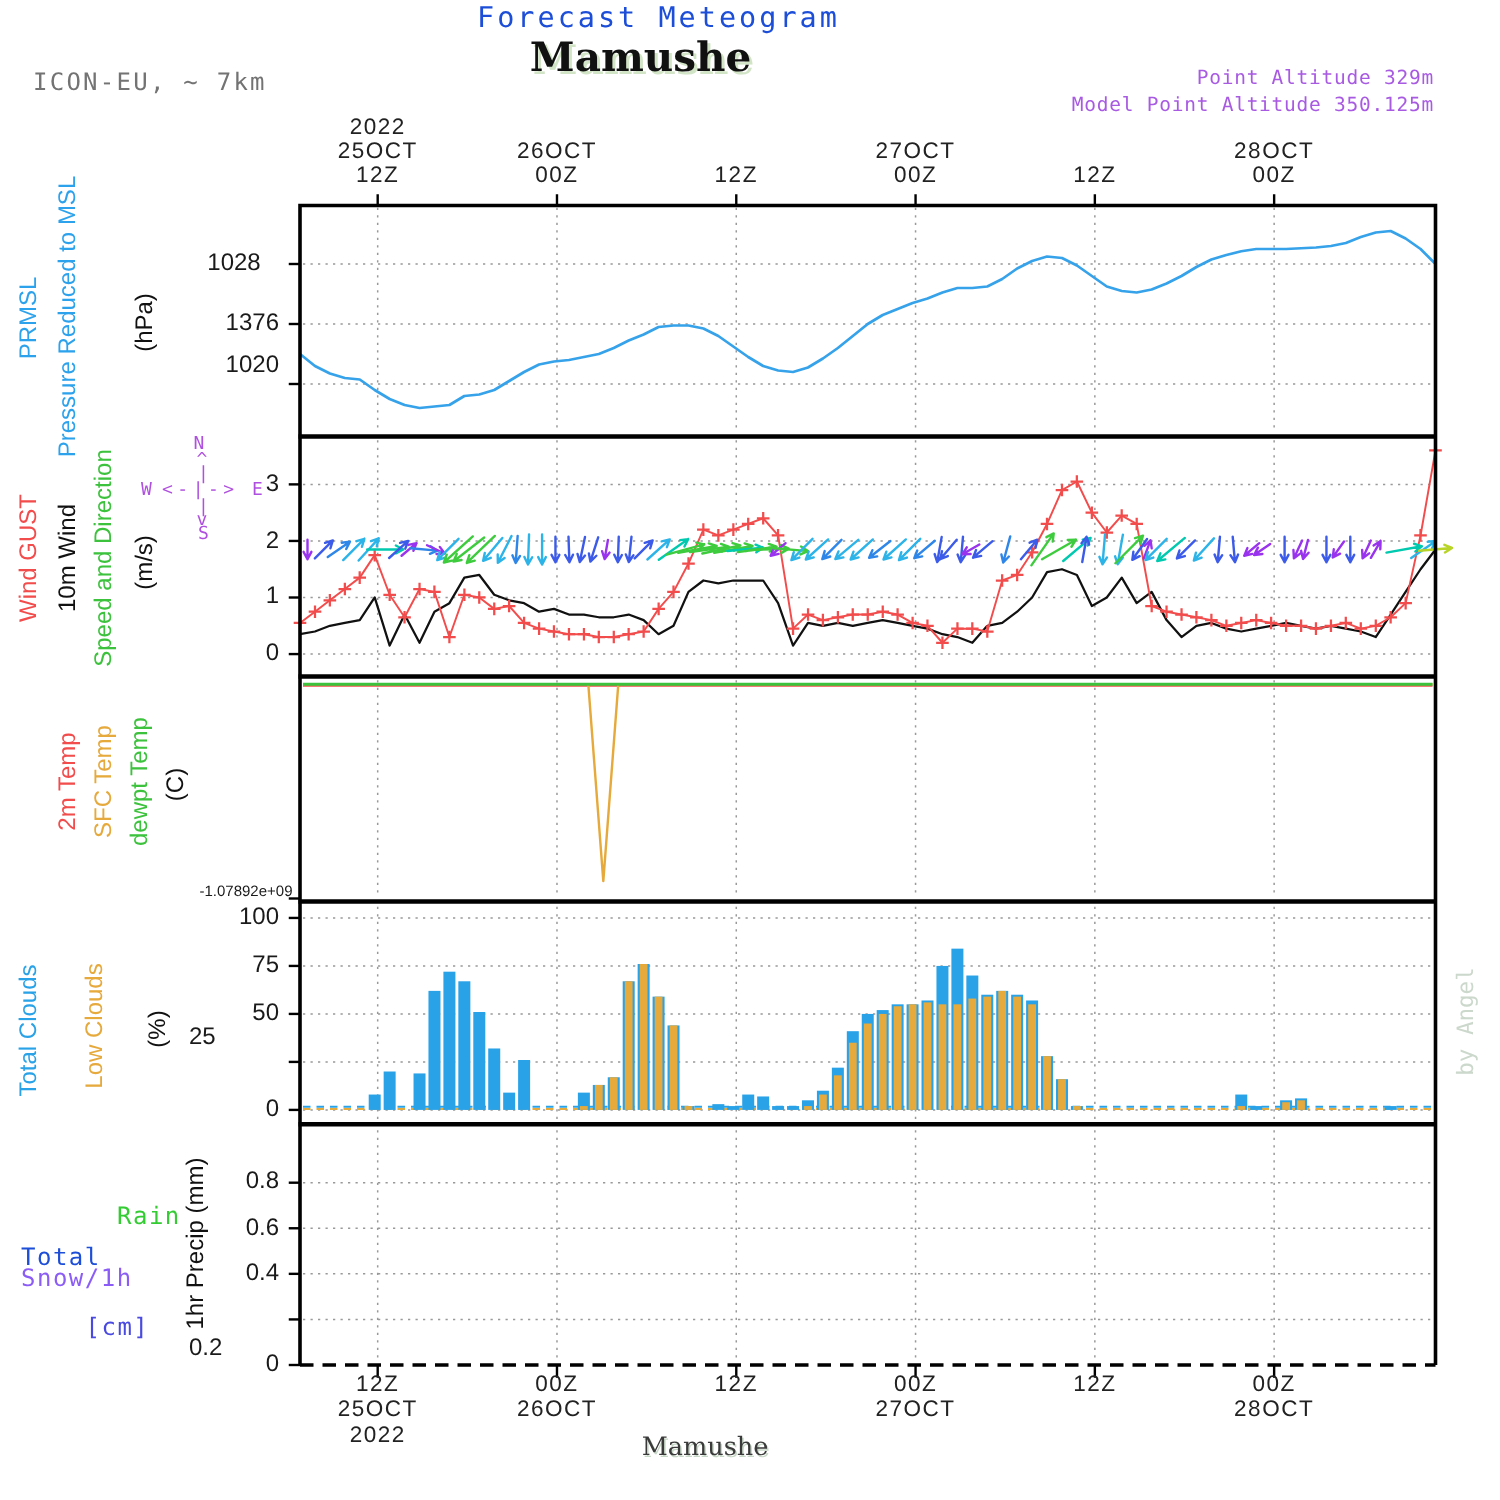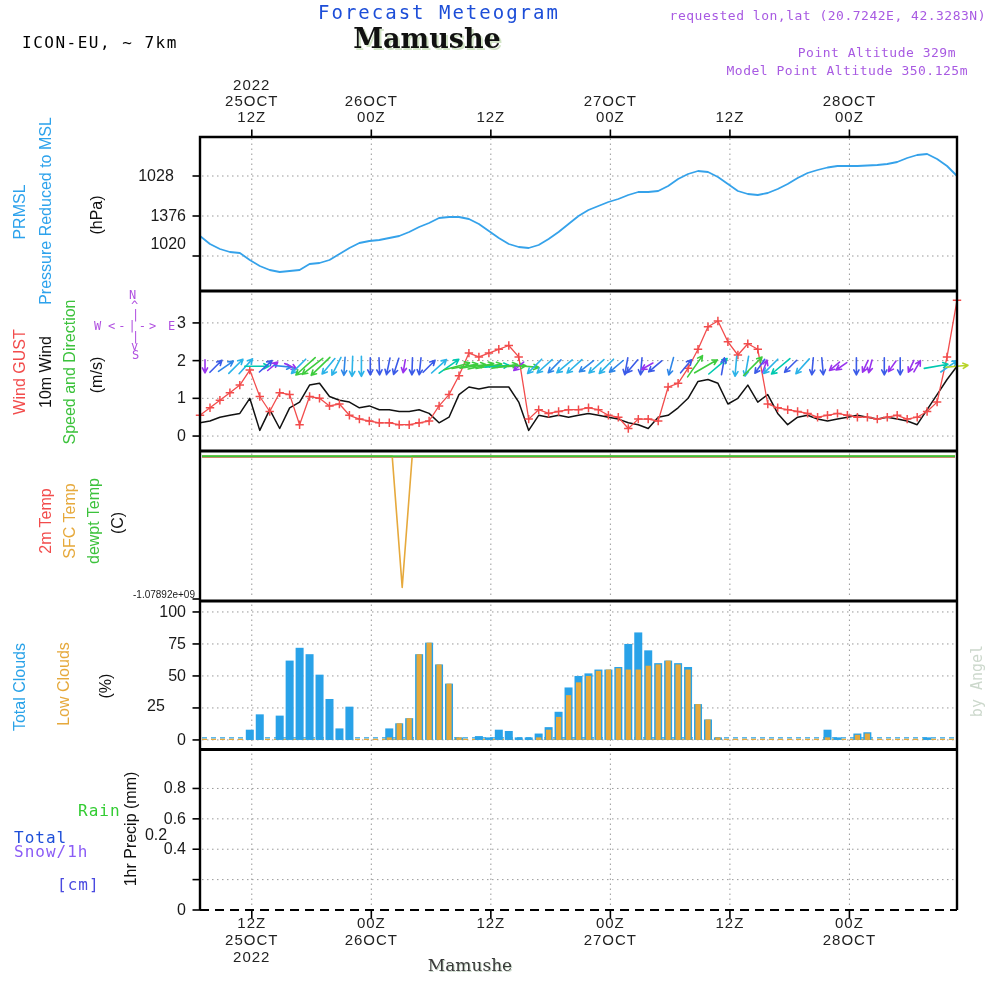--- a/index.html
+++ b/index.html
@@ -12,37 +12,36 @@
   .boldlab{font-weight:normal;font-size:10px;letter-spacing:0;}
   .vlab{position:absolute;width:240px;text-align:center;transform:rotate(-90deg);
         font:16px "Liberation Sans",sans-serif;white-space:nowrap;}
   .mono{font-family:"DejaVu Sans Mono",monospace;}
   .hdr-purple{position:absolute;font:13px "DejaVu Sans Mono",monospace;letter-spacing:.5px;color:#a85ae2;white-space:nowrap;}
   .compass{position:absolute;font:12px "DejaVu Sans Mono",monospace;color:#b050e0;white-space:nowrap;}
   .title-main{position:absolute;left:318px;top:1px;width:300px;text-align:left;
         font:19px "DejaVu Sans Mono",monospace;letter-spacing:2px;color:#1d4ed8;}
   .station-main{position:absolute;left:277px;top:23px;width:300px;text-align:center;
         font:bold 27px "DejaVu Serif",serif;color:#111;text-shadow:2px 2px 0 #d2e4c6;}
-  .model-lab{position:absolute;left:22px;top:33px;font:16px "DejaVu Sans Mono",monospace;
-        letter-spacing:1.5px;color:#000000;}
+  .model-lab{position:absolute;left:22px;top:45px;font:16px "DejaVu Sans Mono",monospace;
+        letter-spacing:1.5px;color:#737373;}
   .wm{position:absolute;left:897px;top:672px;width:160px;text-align:center;transform:rotate(-90deg);
         font:15px "DejaVu Sans Mono",monospace;color:#ccd8cc;}
   .footer-station{position:absolute;left:370px;top:955px;width:200px;text-align:center;
         font:17px "DejaVu Serif",serif;color:#3a3a3a;text-shadow:1px 1px 0 #c8d8c8;}
 </style>
 </head>
 <body>
 
 <div id="page">
 
   <div class="title-main">Forecast Meteogram</div>
   <div class="station-main">Mamushe</div>
-  <div class="hdr-purple" style="right:14px;top:8px;">requested lon,lat (20.7242E, 42.3283N)</div>
   <div class="hdr-purple" style="right:44px;top:45px;">Point Altitude 329m</div>
-  <div class="hdr-purple" style="right:32px;top:63px;">Model Point Altitude 350.125m</div>
+  <div class="hdr-purple" style="right:44px;top:63px;">Model Point Altitude 350.125m</div>
   <div class="model-lab">ICON-EU, ~ 7km</div>
 
   <svg id="plot" width="1000" height="1000">
       <line x1="251.79473684210527" y1="138.5" x2="251.79473684210527" y2="288.5" stroke="#999" stroke-width="1" stroke-dasharray="1.5 3.5"></line>
       <line x1="371.32105263157894" y1="138.5" x2="371.32105263157894" y2="288.5" stroke="#999" stroke-width="1" stroke-dasharray="1.5 3.5"></line>
       <line x1="490.84736842105264" y1="138.5" x2="490.84736842105264" y2="288.5" stroke="#999" stroke-width="1" stroke-dasharray="1.5 3.5"></line>
       <line x1="610.3736842105263" y1="138.5" x2="610.3736842105263" y2="288.5" stroke="#999" stroke-width="1" stroke-dasharray="1.5 3.5"></line>
       <line x1="729.9000000000001" y1="138.5" x2="729.9000000000001" y2="288.5" stroke="#999" stroke-width="1" stroke-dasharray="1.5 3.5"></line>
       <line x1="849.4263157894737" y1="138.5" x2="849.4263157894737" y2="288.5" stroke="#999" stroke-width="1" stroke-dasharray="1.5 3.5"></line>
       <line x1="251.79473684210527" y1="293.5" x2="251.79473684210527" y2="448.5" stroke="#999" stroke-width="1" stroke-dasharray="1.5 3.5"></line>
@@ -370,26 +369,26 @@
     </svg>
   <div id="labels">
       <div class="plab " style="left: 126px; top: 235px; width: 60px; text-align: right;">1020</div>
       <div class="plab " style="left: 126px; top: 207px; width: 60px; text-align: right;">1376</div>
       <div class="plab " style="left: 126px; top: 167px; width: 60px; text-align: center;">1028</div>
       <div class="plab " style="left: 126px; top: 427.048px; width: 60px; text-align: right;">0</div>
       <div class="plab " style="left: 126px; top: 389.339px; width: 60px; text-align: right;">1</div>
       <div class="plab " style="left: 126px; top: 351.63px; width: 60px; text-align: right;">2</div>
       <div class="plab " style="left: 126px; top: 313.921px; width: 60px; text-align: right;">3</div>
       <div class="plab " style="left: 126px; top: 730.937px; width: 60px; text-align: right;">0</div>
-      <div class="plab " style="left: 126px; top: 697px; width: 60px; text-align: center;">25</div>
+      <div class="plab " style="left: 126px; top: 683px; width: 60px; text-align: left;">25</div>
       <div class="plab " style="left: 126px; top: 666.948px; width: 60px; text-align: right;">50</div>
       <div class="plab " style="left: 126px; top: 634.953px; width: 60px; text-align: right;">75</div>
       <div class="plab " style="left: 126px; top: 602.959px; width: 60px; text-align: right;">100</div>
       <div class="plab " style="left: 126px; top: 901px; width: 60px; text-align: right;">0</div>
-      <div class="plab " style="left: 126px; top: 826px; width: 60px; text-align: center;">0.2</div>
+      <div class="plab " style="left: 126px; top: 890px; width: 60px; text-align: left;">0.2</div>
       <div class="plab " style="left: 126px; top: 840.231px; width: 60px; text-align: right;">0.4</div>
       <div class="plab " style="left: 126px; top: 809.846px; width: 60px; text-align: right;">0.6</div>
       <div class="plab " style="left: 126px; top: 779.462px; width: 60px; text-align: right;">0.8</div>
       <div class="plab boldlab" style="left: 40px; top: 589px; width: 155px; text-align: right;">-1.07892e+09</div>
       <div class="plab tlab" style="left: 191.795px; top: 108px; width: 120px; text-align: center;">12Z</div>
       <div class="plab tlab" style="left: 191.795px; top: 92px; width: 120px; text-align: center;">25OCT</div>
       <div class="plab tlab" style="left: 191.795px; top: 76px; width: 120px; text-align: center;">2022</div>
       <div class="plab tlab" style="left: 191.795px; top: 914px; width: 120px; text-align: center;">12Z</div>
       <div class="plab tlab" style="left: 191.795px; top: 931px; width: 120px; text-align: center;">25OCT</div>
       <div class="plab tlab" style="left: 191.795px; top: 948px; width: 120px; text-align: center;">2022</div>

